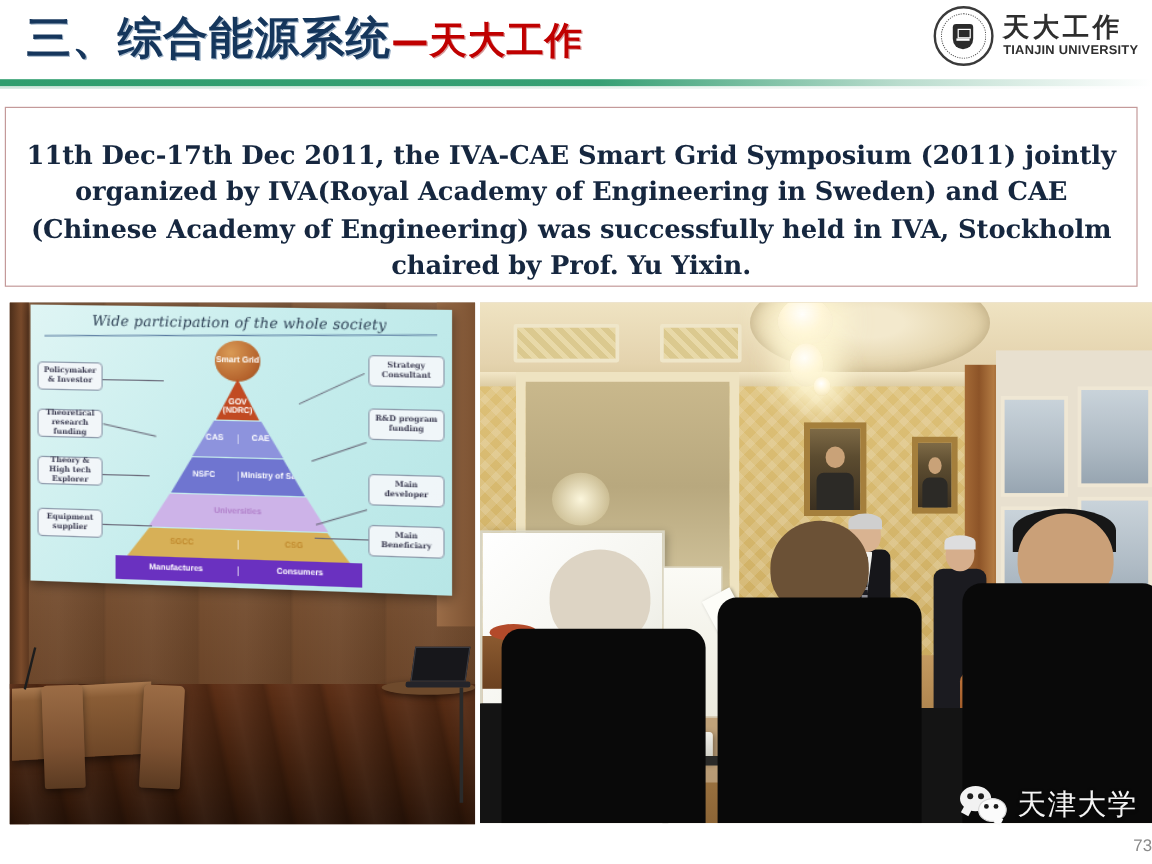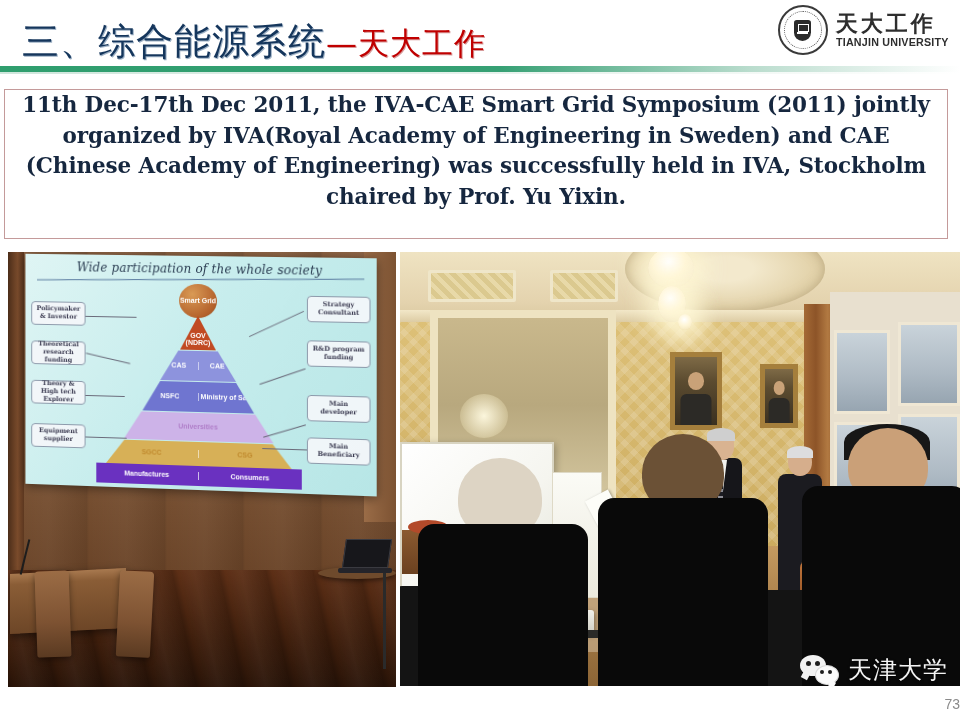--- a/index.html
+++ b/index.html
@@ -17,24 +17,24 @@
 
   
   .header {
     position: absolute;
     left: 0; top: 0;
     width: 960px; height: 66px;
     background: #ffffff;
   }
   .slide-title {
     position: absolute;
-    left: 22px; top: 16px;
+    left: 22px; top: 6px;
     font-family: "DejaVu Sans", "Liberation Sans", sans-serif;
     font-size: 37px;
-    font-weight: normal;
+    font-weight: bold;
     letter-spacing: 1px;
     white-space: nowrap;
     line-height: 52px;
   }
   .title-main {
     color: #15365c;
     text-shadow: 1px 1px 0 #9fb2c6;
   }
   .title-sub {
     color: #c00000;
@@ -121,21 +121,21 @@
 
   
   .caption-box {
     position: absolute;
     left: 4px; top: 89px;
     width: 944px; height: 150px;
     border: 1.5px solid #c49a9a;
     background: #ffffff;
     box-sizing: border-box;
     display: flex;
-    align-items: flex-start;
+    align-items: flex-end;
     justify-content: center;
   }
   .caption-text {
     font-family: "DejaVu Serif", "Liberation Serif", serif;
     font-size: 21.5px;
     font-weight: bold;
     color: #16273f;
     text-align: center;
     line-height: 1.42;
     padding: 0 16px;

